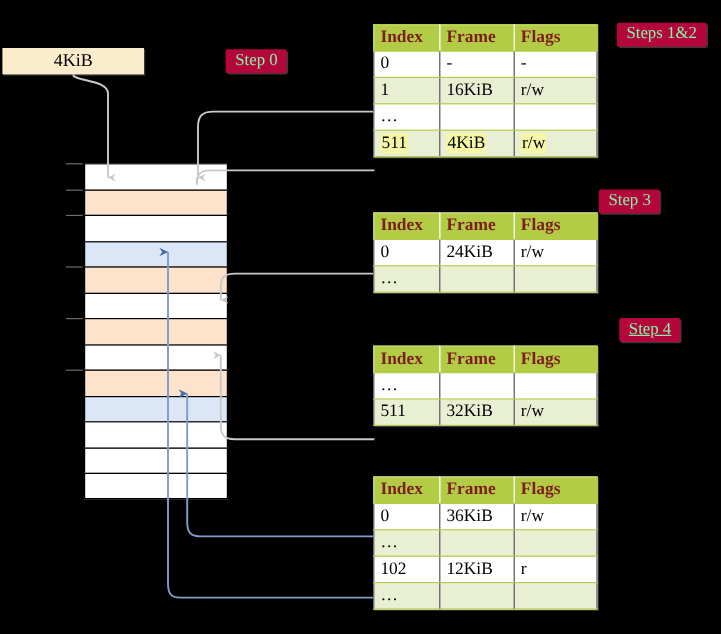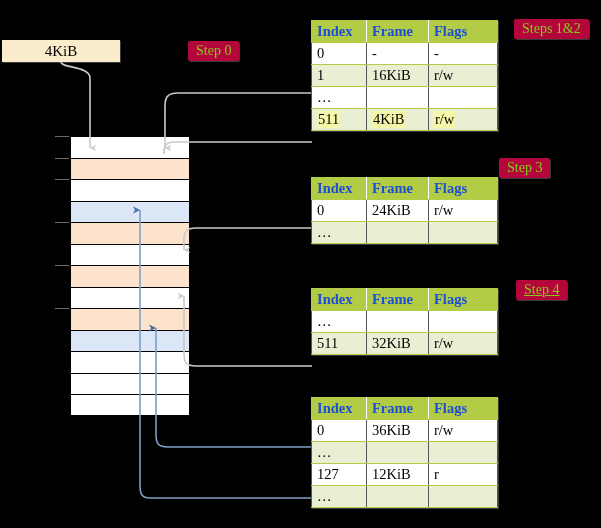--- a/index.html
+++ b/index.html
@@ -25,41 +25,41 @@
     border-right:1px solid #555;
     padding:2px 5px;
     height:20px;
     box-sizing:border-box;
     text-align:left;
     font-weight:normal;
     white-space:nowrap;
   }
   .ptable tr.head th{
     background:#b2cc45;
-    color:#1d4ed8;
+    color:#7f1d1d;
     font-weight:bold;
     border:1px solid #b2cc45;
     border-left:1px solid #ffffff;
     border-right:1px solid #ffffff;
     font-size:14.5px;
   }
   .ptable tr.head th:first-child{border-left:1px solid #b2cc45;}
   .ptable tr.head th:last-child{border-right:1px solid #b2cc45;}
   .ptable tr.alt td{background:#e9efd3;}
   .ptable tr.plain td{background:#ffffff;}
   .hl{background:#f6f6a8 !important;display:inline-block;padding:0 1px;}
   .cw1{width:55px;}
   .cw2{width:62px;}
   .cw3{width:69px;}
 
   
   .badge{
     position:absolute;
     background:#b4063a;
-    color:#84cc16;
+    color:#86efac;
     font-size:14px;
     padding:2px 8px 3px 8px;
     border-radius:2px;
     white-space:nowrap;
     box-shadow:1px 1px 0 #3a3a3a;
     line-height:1.1;
   }
 
   
   .memlabel{
@@ -93,21 +93,21 @@
 </head>
 <body>
 
 <div class="stage">
 
   <div class="memlabel" id="memlabel" style="left:2px;top:40px;width:118px;height:22px;">4KiB</div>
 
   <div class="badge" id="badge-step-0" style="left:188px;top:41px;font-family:Liberation Serif, serif;">Step 0</div>
   <div class="badge" id="badge-steps-12" style="left:514px;top:19px;">Steps 1&amp;2</div>
   <div class="badge" id="badge-step-3" style="left:499px;top:158px;">Step 3</div>
-  <div class="badge" id="badge-step-4" style="left:516px;top:280px;text-decoration:underline;">Step 4</div>
+  <div class="badge" id="badge-step-4" style="left:516px;top:265px;text-decoration:underline;">Step 4</div>
 
   <div id="memstack">
       <div class="mrow m-white" style="top: 0px;"></div>
       <div class="tick" style="top: 0px;"></div>
       <div class="mrow m-orange" style="top: 21.5px;"></div>
       <div class="tick" style="top: 21.5px;"></div>
       <div class="mrow m-white" style="top: 43px;"></div>
       <div class="tick" style="top: 43px;"></div>
       <div class="mrow m-blue" style="top: 64.5px;"></div>
       <div class="mrow m-orange" style="top: 86px;"></div>
@@ -232,21 +232,21 @@
           <td class="cw1">0</td>
           <td class="cw2">36KiB</td>
           <td class="cw3">r/w</td>
         </tr>
         <tr class="alt">
           <td class="cw1">…</td>
           <td class="cw2"></td>
           <td class="cw3"></td>
         </tr>
         <tr class="plain">
-          <td class="cw1">127</td>
+          <td class="cw1">102</td>
           <td class="cw2">12KiB</td>
           <td class="cw3">r</td>
         </tr>
         <tr class="alt">
           <td class="cw1">…</td>
           <td class="cw2"></td>
           <td class="cw3"></td>
         </tr>
       </tbody>
   </table>

